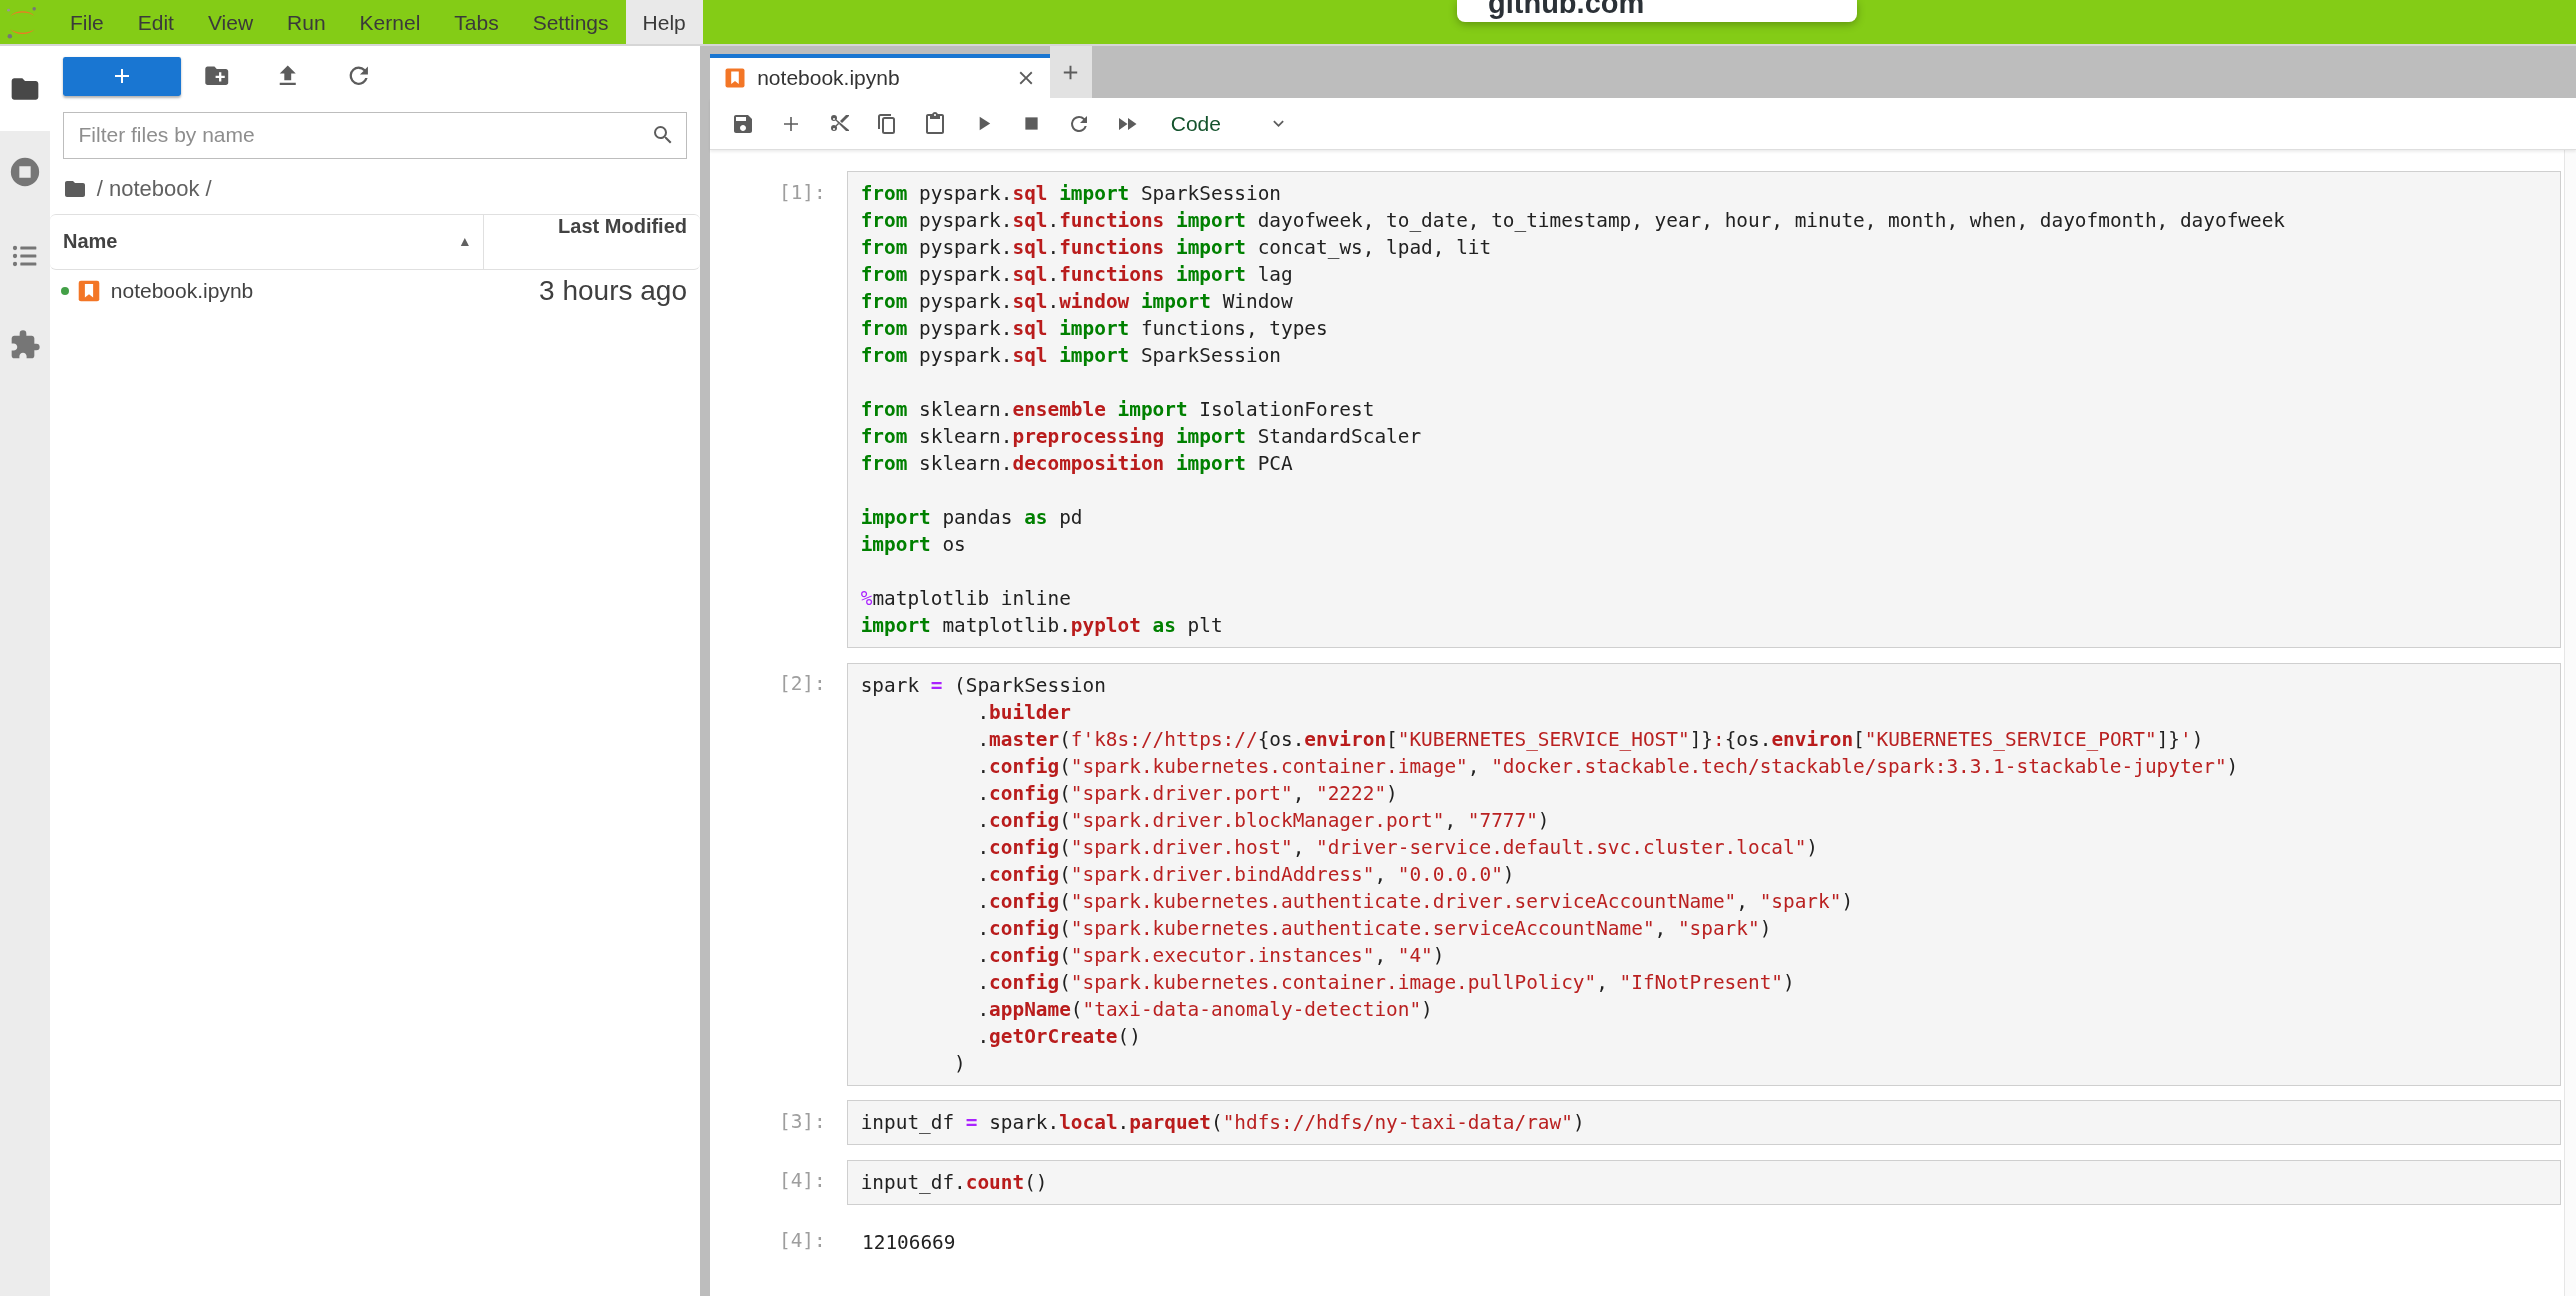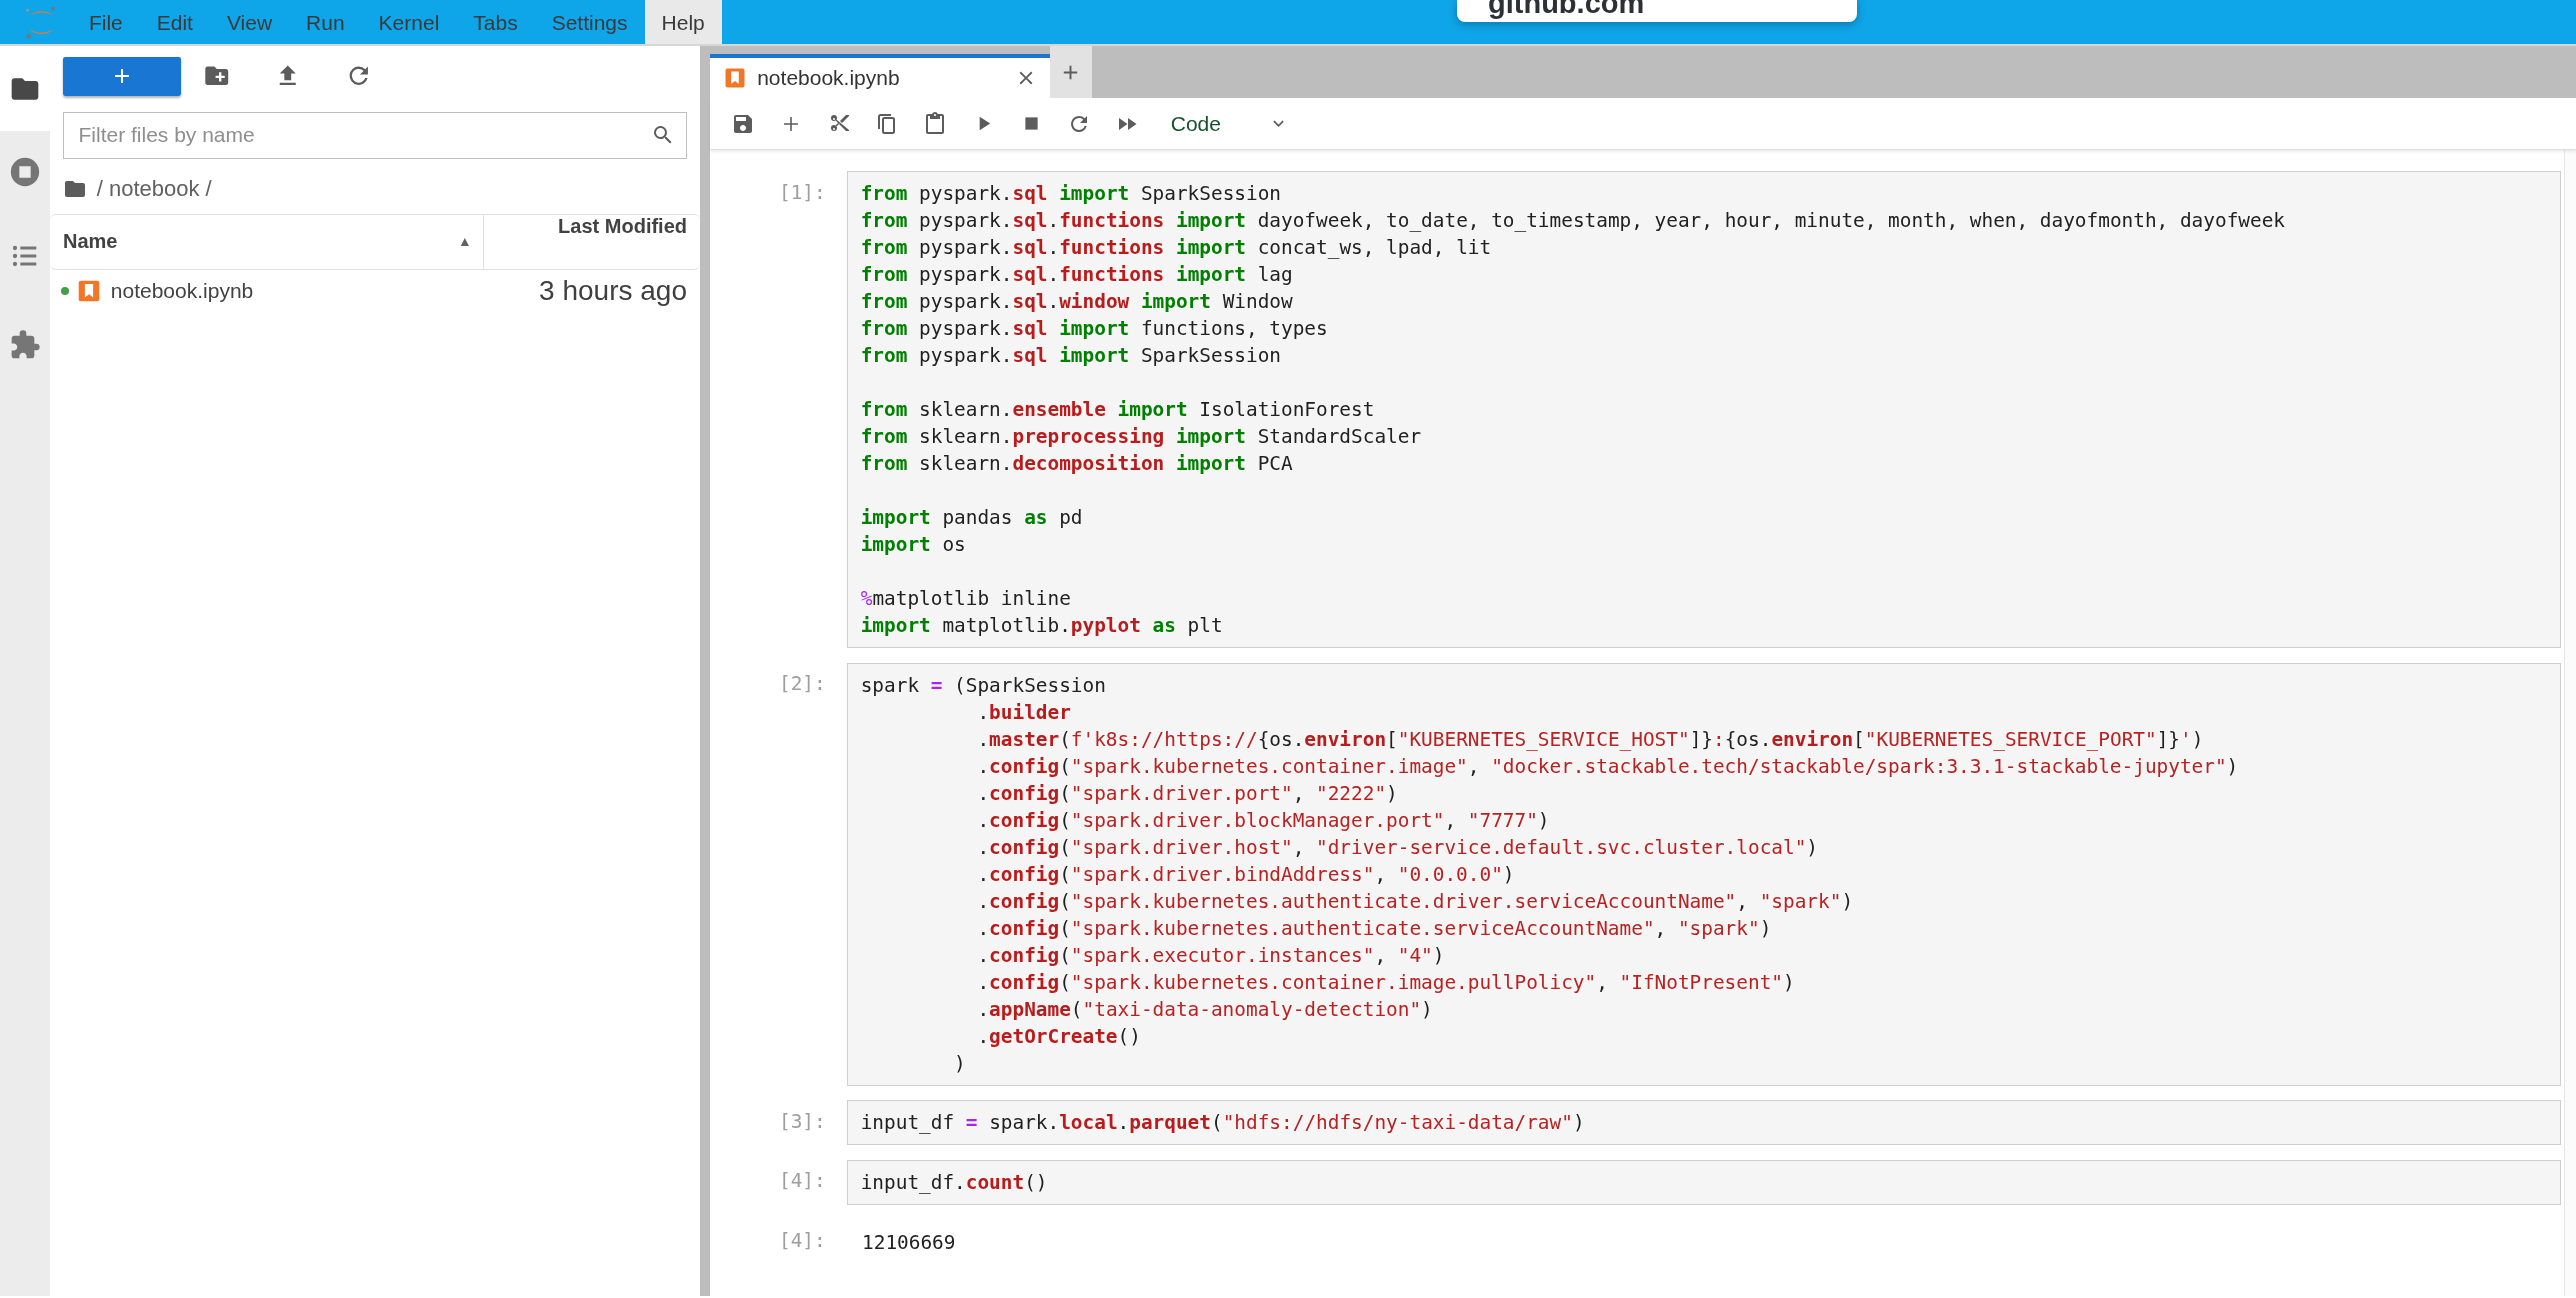--- a/index.html
+++ b/index.html
@@ -1,21 +1,21 @@
 <!DOCTYPE html>
 <html style="--accent: #1976d2; --runningGreen: #43a047;font-size:13px"><head>
 <meta charset="utf-8">
 <style>
   * { margin:0; padding:0; box-sizing:border-box; }
   html,body { width:2576px; height:1299px; background:#fff; overflow:hidden;
               font-family:"Liberation Sans", sans-serif; }
 
   
   .menubar { height:46px; border-bottom:2.4px solid #d6d6d6; display:flex; align-items:center;
-             padding-left:20px; background:#0ea5e9; position:relative; z-index:5; }
+             padding-left:1px; background:#84cc16; position:relative; z-index:5; }
   .logo { width:39px; height:39px; margin:0 11.3px 0 1.6px; display:flex; align-items:center; justify-content:center; }
   .menu-items { display:flex; height:100%; }
   .menu-item { padding:0 17px; font-size:21px; color:#3a3a3a; line-height:46px; cursor:default; }
   .menu-item.active { background:#e9e9e9; }
 
   
   .popup { position:absolute; left:1457px; top:0; width:400px; height:22px; background:#fff;
            border-radius:0 0 8px 8px; box-shadow:0 2.4px 8px rgba(0,0,0,.28); z-index:50; overflow:hidden; }
   .popup span { display:block; margin:-13px 0 0 31px; font-size:29px; font-weight:600; color:#2b3137; }
 

